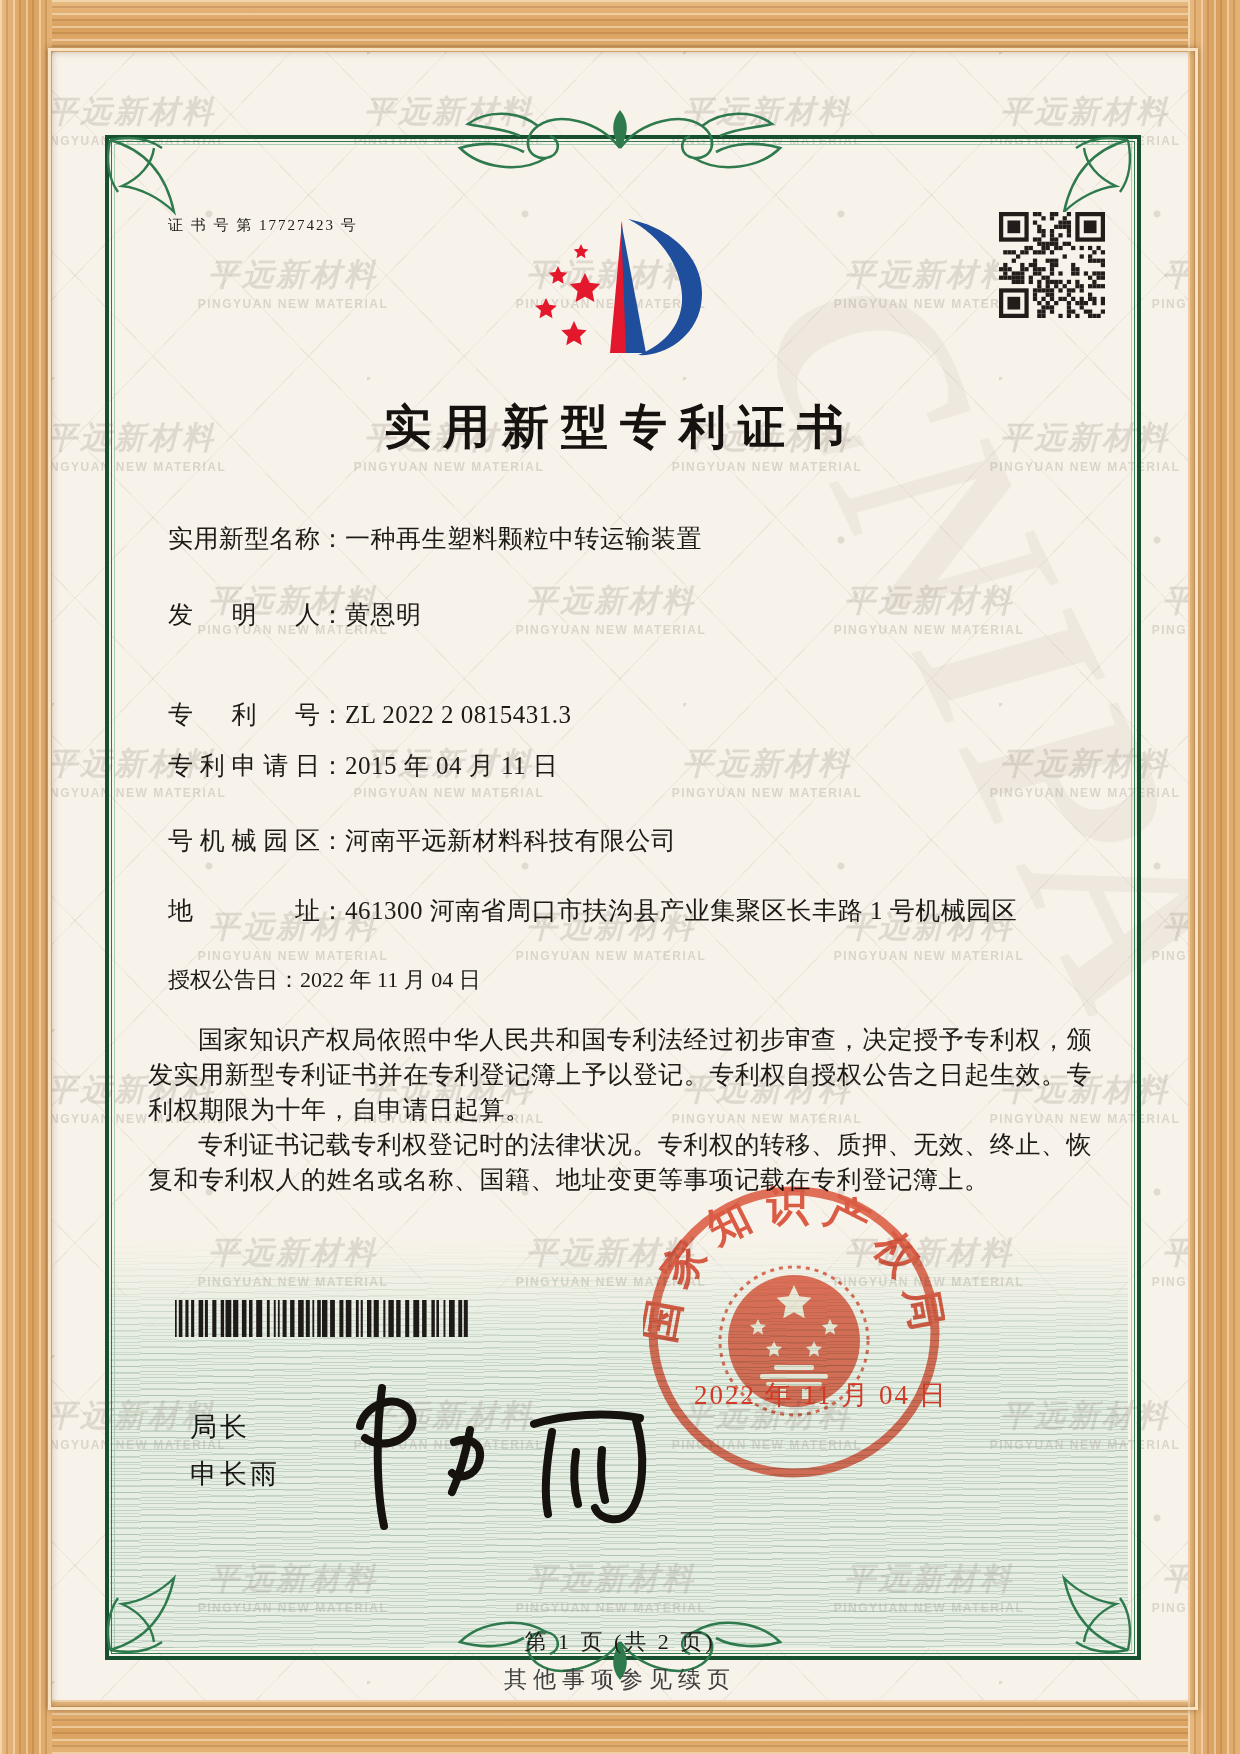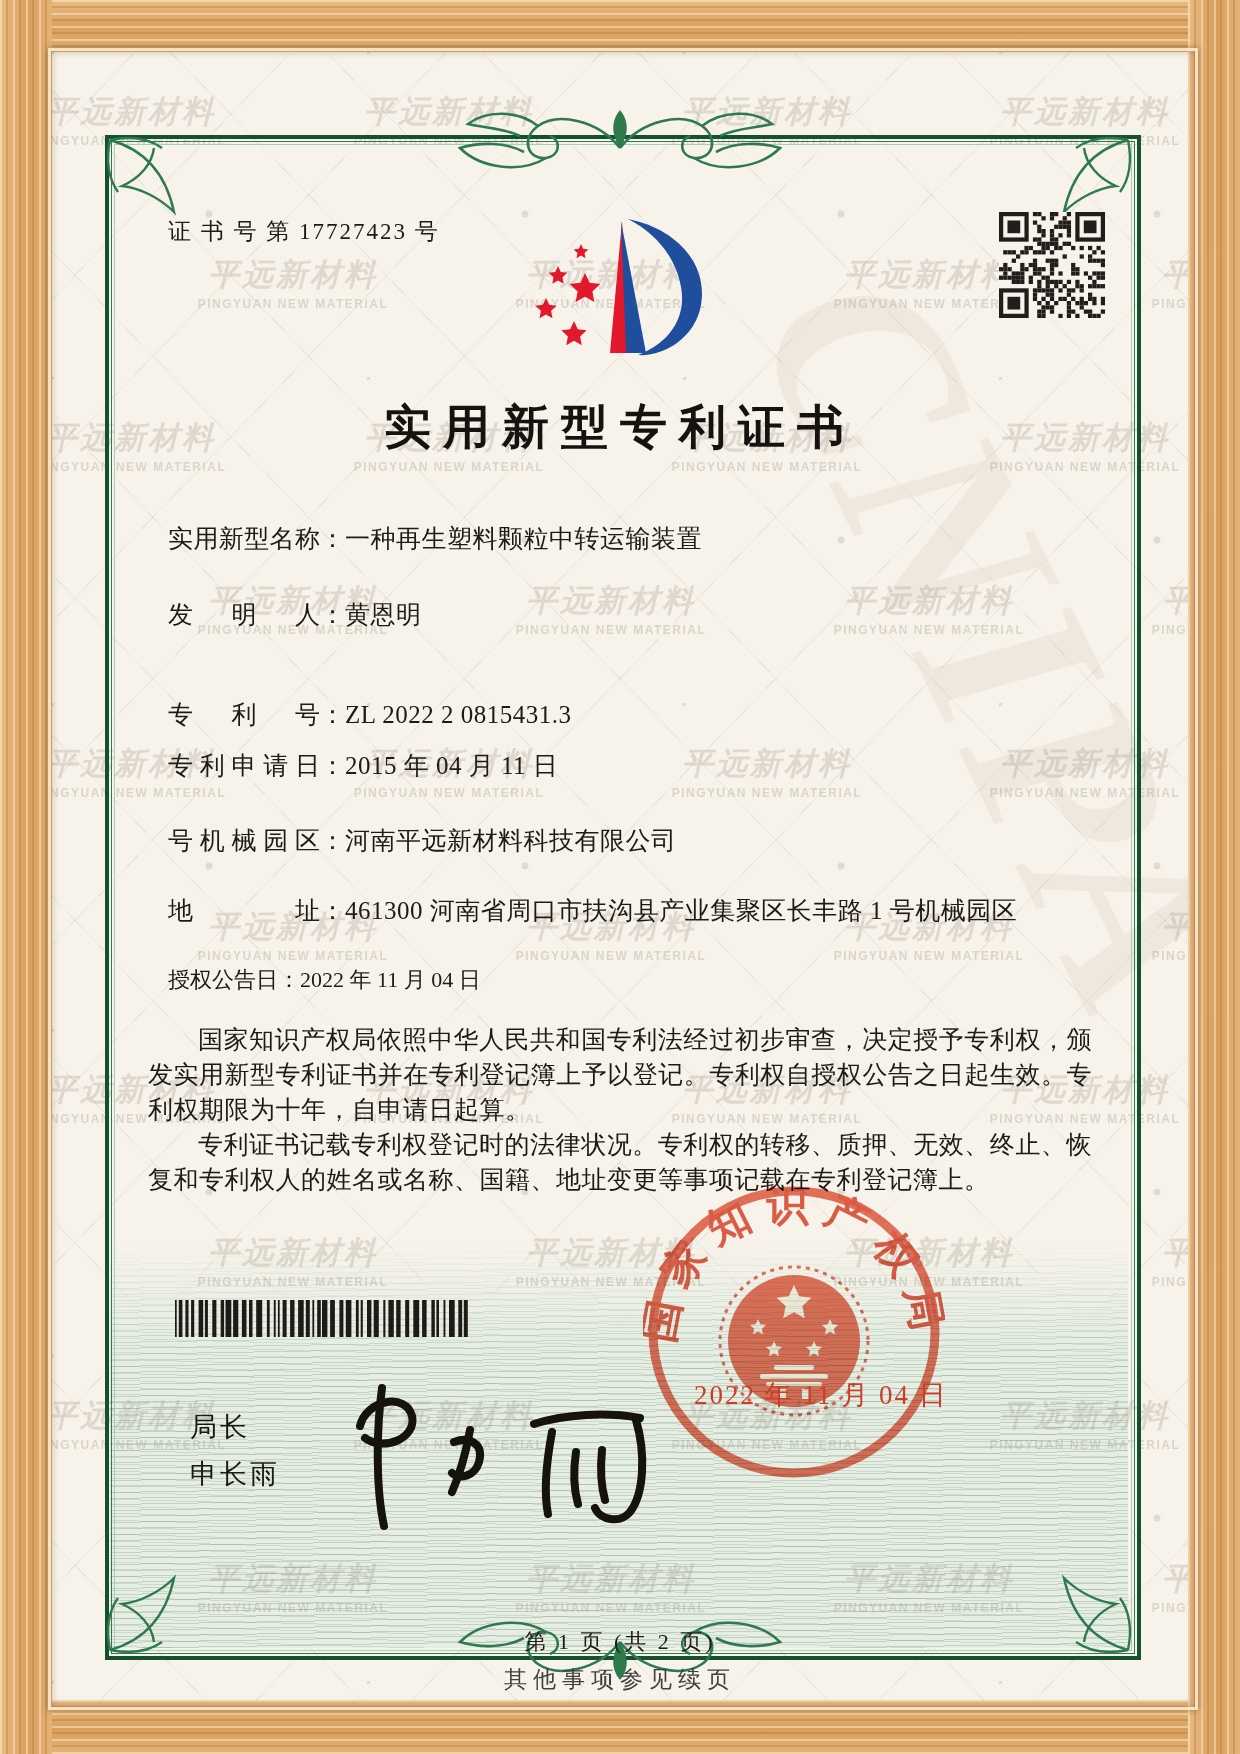--- a/index.html
+++ b/index.html
@@ -46,21 +46,21 @@
   #band{position:absolute;left:110px;top:1240px;width:1018px;height:408px;z-index:1;pointer-events:none;}
   #band::before{content:"";position:absolute;inset:0;
     background:linear-gradient(to bottom,rgba(230,238,227,0) 0,rgba(229,237,226,.95) 95px,#e6eee4 160px);}
   #band::after{content:"";position:absolute;inset:0;
     background-image:repeating-linear-gradient(179deg, rgba(122,156,128,.35) 0 1px, rgba(0,0,0,0) 1px 6px),
                      repeating-linear-gradient(181.6deg, rgba(122,156,128,.25) 0 1px, rgba(0,0,0,0) 1px 7px);
     -webkit-mask-image:linear-gradient(to bottom,transparent 0,black 130px);
     mask-image:linear-gradient(to bottom,transparent 0,black 130px);}
   
   .content{position:absolute;z-index:5;color:#1d1a17;}
-  #cert-number{left:168px;top:216px;font-size:23px;letter-spacing:2px;}
+  #cert-number{left:168px;top:216px;font-size:15px;letter-spacing:2px;}
   #logo{left:528px;top:213px;}
   #qr{left:999px;top:212px;}
   #cert-title{left:0;top:368px;width:1240px;text-align:center;font-size:47px;font-weight:bold;letter-spacing:12px;color:#15120f;margin-top:28px;}
   .field-row{left:168px;width:900px;font-size:25px;line-height:37px;}
   .f-label{display:inline-block;width:152px;text-align:justify;text-align-last:justify;vertical-align:top;}
   .f-colon{display:inline-block;vertical-align:top;}
   .f-value{display:inline-block;vertical-align:top;max-width:700px;letter-spacing:.5px;}
   #row-grant{left:168px;width:940px;font-size:22px;}
   #grant-right{position:absolute;left:476px;top:0;white-space:nowrap;}
   #paras{left:148px;top:1022px;width:944px;font-size:25px;line-height:35px;text-align:justify;}

